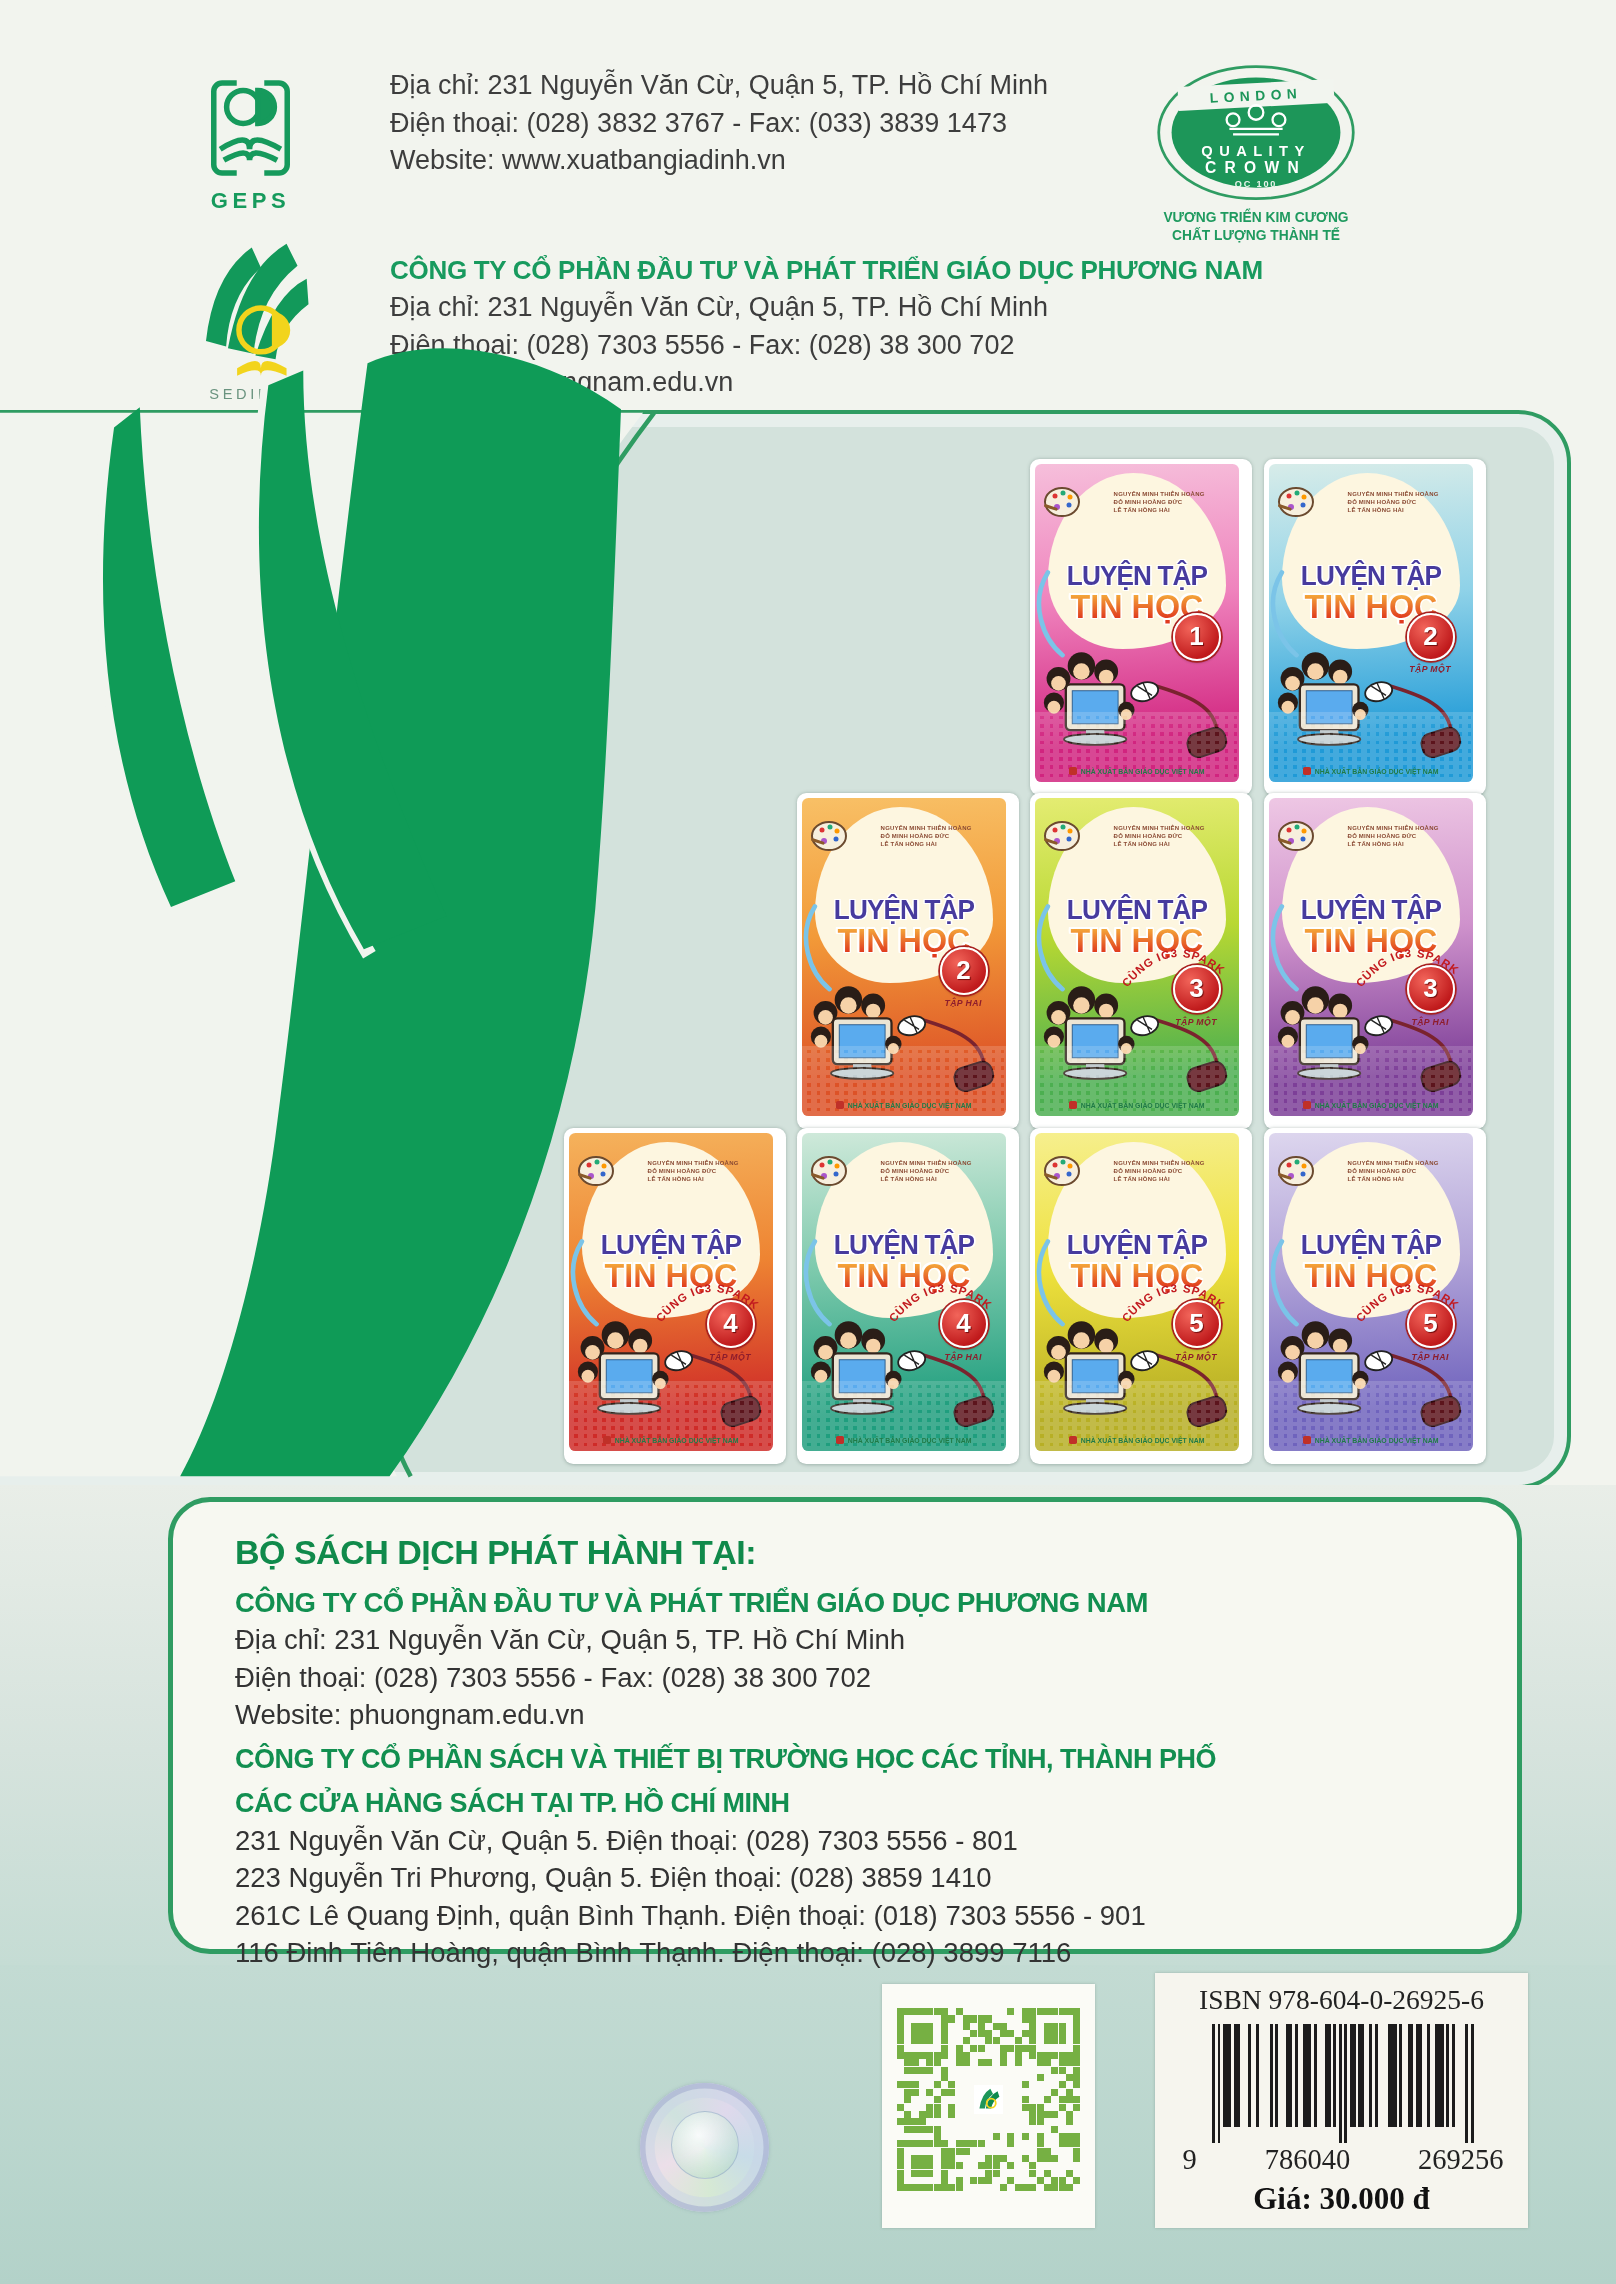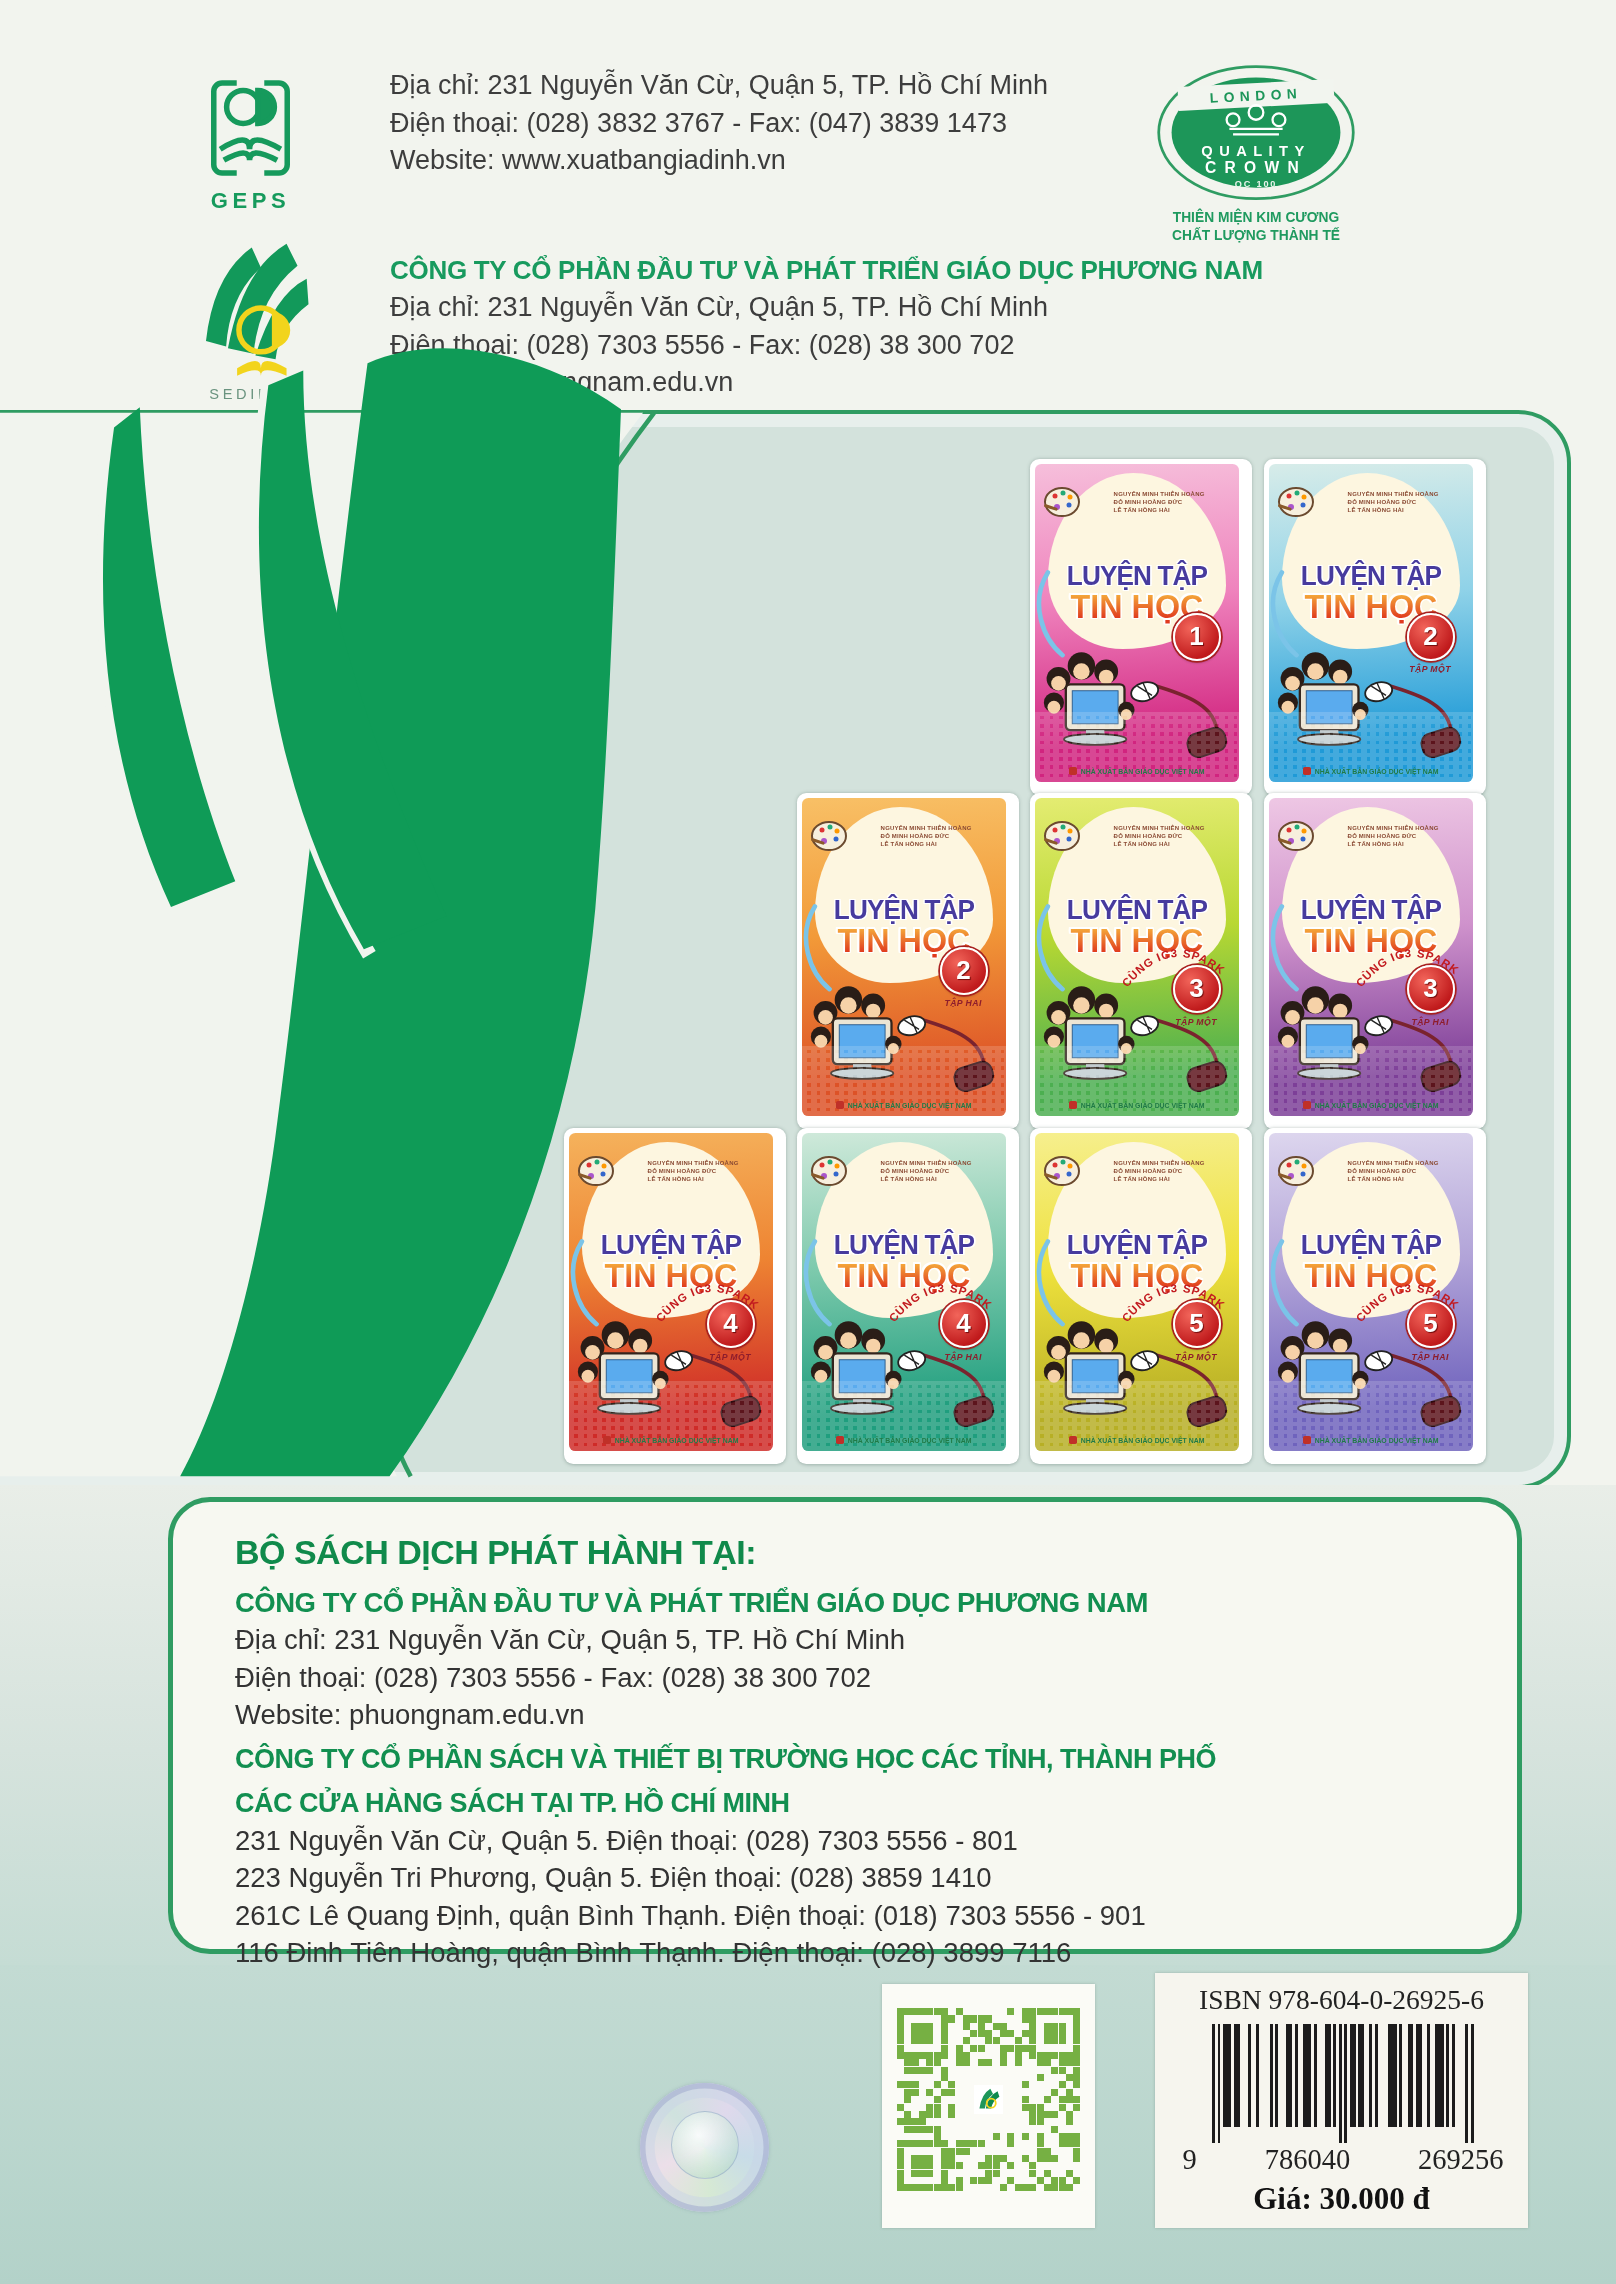--- a/index.html
+++ b/index.html
@@ -115,41 +115,41 @@
     <circle cx="47" cy="40" r="18"></circle>
     <path d="M63,22 v36 a18,18 0 0 0 0,-36 z" fill="#169a5c"></path>
     <path d="M22,86 Q54,66 54,86 Q54,66 88,86"></path>
     <path d="M26,98 Q54,82 54,98 Q54,82 84,98"></path>
   </g>
   <text x="55" y="150" text-anchor="middle" font-size="24" font-weight="bold" fill="#169a5c" letter-spacing="5">GEPS</text>
 </svg>
 
 <div class="pub-block" style="top:64px">
   <div class="pub-line">Địa chỉ: 231 Nguyễn Văn Cừ, Quận 5, TP. Hồ Chí Minh</div>
-  <div class="pub-line">Điện thoại: (028) 3832 3767 - Fax: (047) 3839 1473</div>
+  <div class="pub-line">Điện thoại: (028) 3832 3767 - Fax: (033) 3839 1473</div>
   <div class="pub-line">Website: www.xuatbangiadinh.vn</div>
 </div>
 
 <div class="crown-wrap">
   <svg width="208" height="145" viewBox="0 0 226 158">
     <ellipse cx="113" cy="78" rx="106" ry="72" fill="none" stroke="#2f9c62" stroke-width="3"></ellipse>
     <ellipse cx="113" cy="78" rx="92" ry="60" fill="#1d9659"></ellipse>
     <rect x="28" y="24" width="170" height="26" fill="#f2f5ef" transform="rotate(-3 113 37)"></rect>
     <text x="113" y="43" text-anchor="middle" font-size="15" font-weight="bold" fill="#1d9659" letter-spacing="6" transform="rotate(-3 113 37)">LONDON</text>
     <g stroke="#fff" fill="none" stroke-width="2.5">
       <circle cx="88" cy="64" r="7"></circle>
         <circle cx="113" cy="56" r="8"></circle>
         <circle cx="138" cy="64" r="7"></circle>
       <path d="M84,74 h58 M88,80 h50"></path>
     </g>
     <text x="113" y="103" text-anchor="middle" font-size="16" font-weight="bold" fill="#fff" letter-spacing="7">QUALITY</text>
     <text x="113" y="122" text-anchor="middle" font-size="17" font-weight="bold" fill="#fff" letter-spacing="9">CROWN</text>
     <text x="113" y="137" text-anchor="middle" font-size="10" font-weight="bold" fill="#eaf4ec" letter-spacing="2">QC 100</text>
   </svg>
-  <div class="crown-cap">THIÊN MIỆN KIM CƯƠNG</div>
+  <div class="crown-cap">VƯƠNG TRIỂN KIM CƯƠNG</div>
   <div class="crown-cap">CHẤT LƯỢNG THÀNH TẾ</div>
 </div>
 
 <svg class="abs" style="left:195px;top:231px" width="119" height="174" viewBox="0 0 130 190">
   <path d="M12,120 Q20,48 62,18 L72,40 Q38,70 34,126 Z" fill="#12995a"></path>
   <path d="M36,128 Q52,42 100,14 L112,38 Q70,72 64,134 Z" fill="#12995a"></path>
   <path d="M66,136 Q86,70 122,52 L124,80 Q92,104 88,140 Z" fill="#12995a"></path>
   <circle cx="72" cy="108" r="24" fill="none" stroke="#f2d41c" stroke-width="6"></circle>
   <path d="M84,88 v40 a20,20 0 0 0 0,-40 z" fill="#f2d41c"></path>
   <path d="M46,150 Q72,134 72,150 Q72,134 100,150 L100,158 Q72,146 72,158 Q72,146 46,158 Z" fill="#f2d41c"></path>

